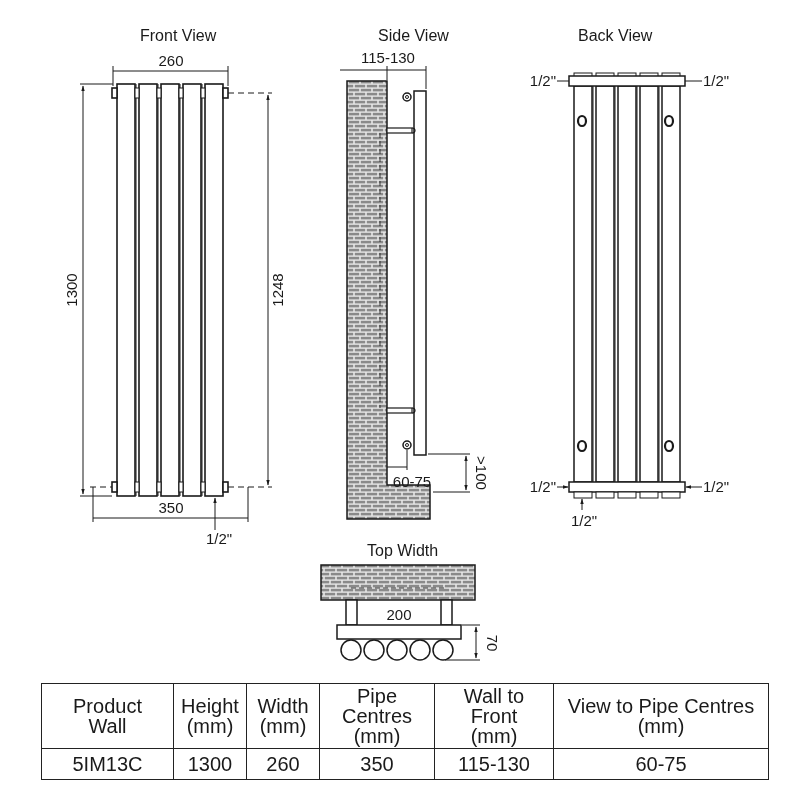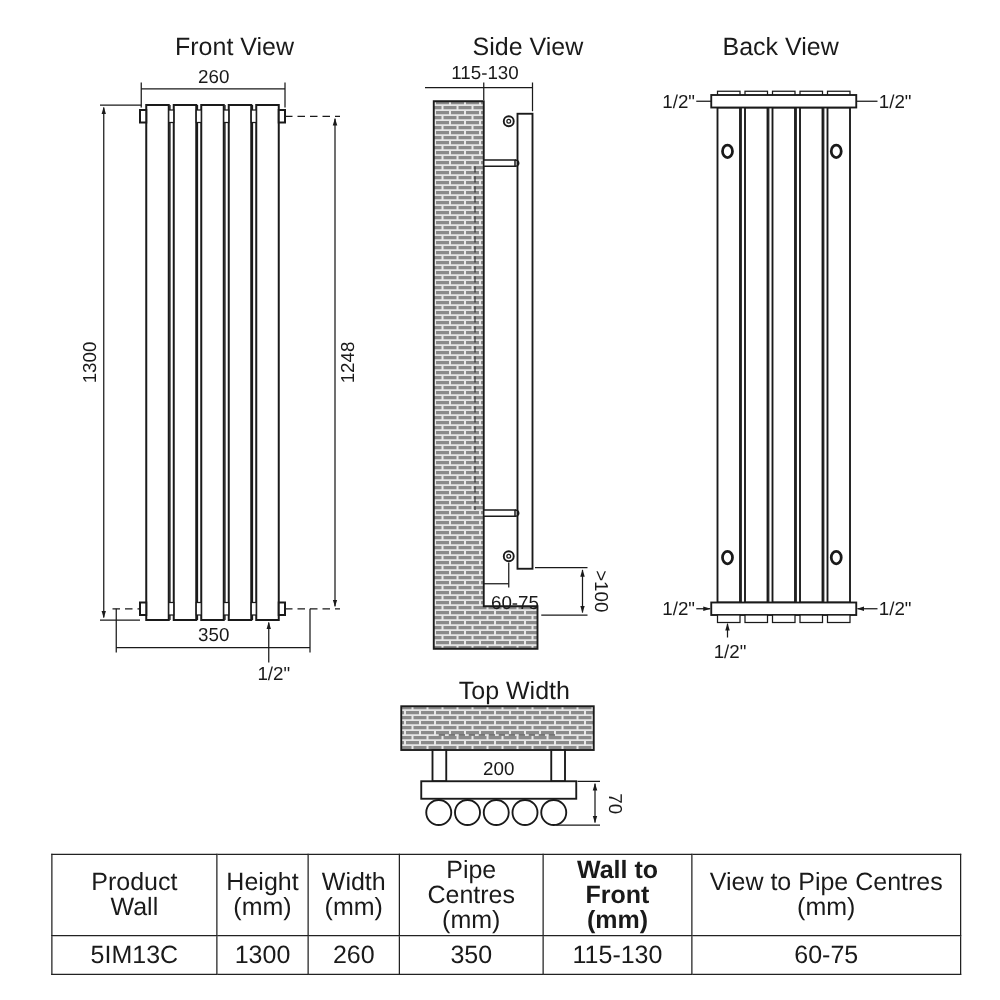--- a/index.html
+++ b/index.html
@@ -1,18 +1,18 @@
 <!DOCTYPE html>
 <html><head>
 <meta charset="utf-8">
 <style>
   html, body { margin: 0; padding: 0; background: #ffffff; }
   body { width: 800px; height: 800px; position: relative; overflow: hidden;
          font-family: "Liberation Sans", "DejaVu Sans", sans-serif; color: #1a1a1a; }
-  .view-title { position: absolute; font-size: 20px; text-align: center; white-space: nowrap; }
+  .view-title { position: absolute; font-size: 16px; text-align: center; white-space: nowrap; }
   svg.drawing { position: absolute; left: 0; top: 0; width: 800px; height: 670px; }
   svg text { font-family: "Liberation Sans", "DejaVu Sans", sans-serif; fill: #1a1a1a; }
   table.spec { position: absolute; left: 41px; top: 683px; width: 728px;
                border-collapse: collapse; font-size: 20px; }
   table.spec th, table.spec td { border: 1.5px solid #222; text-align: center;
                font-weight: normal; padding: 2px 3px; line-height: 20px; }
   table.spec th { height: 44px; }
   table.spec td { height: 26px; }
 </style>
 </head>
@@ -186,21 +186,21 @@
   <text x="0" y="0" font-size="15" text-anchor="middle" transform="translate(487,643) rotate(90)">70</text>
 </svg>
 
 <table class="spec">
   <thead>
     <tr>
       <th style="width:125px;"><span>Product</span><br><span>Wall</span></th>
       <th style="width:66px;"><span>Height</span><br><span>(mm)</span></th>
       <th style="width:66px;"><span>Width</span><br><span>(mm)</span></th>
       <th style="width:108px;"><span>Pipe Centres</span><br><span>(mm)</span></th>
-      <th style="width:112px;font-weight:bold;"><span>Wall to Front</span><br><span>(mm)</span></th>
+      <th style="width:112px;"><span>Wall to Front</span><br><span>(mm)</span></th>
       <th><span>View to Pipe Centres</span><br><span>(mm)</span></th>
     </tr>
   </thead>
   <tbody>
     <tr>
       <td>5IM13C</td>
       <td>1300</td>
       <td>260</td>
       <td>350</td>
       <td>115-130</td>

